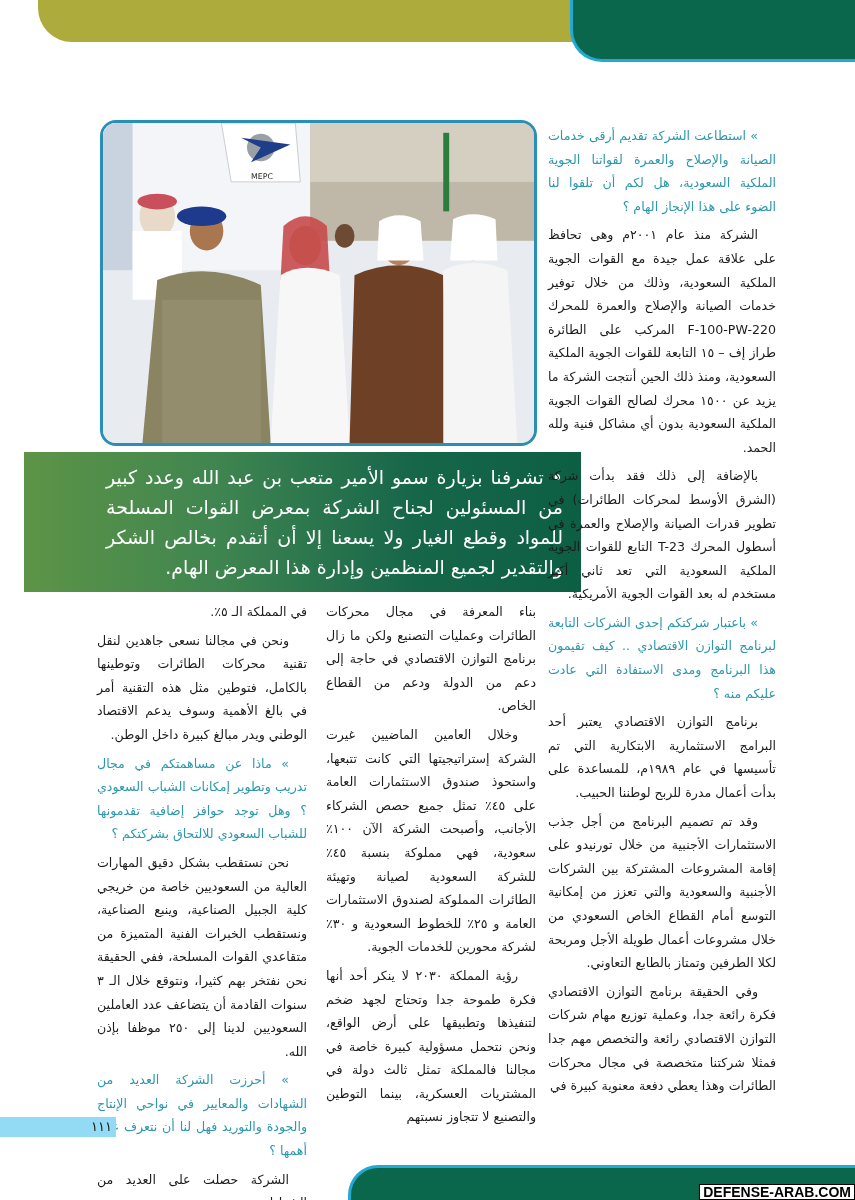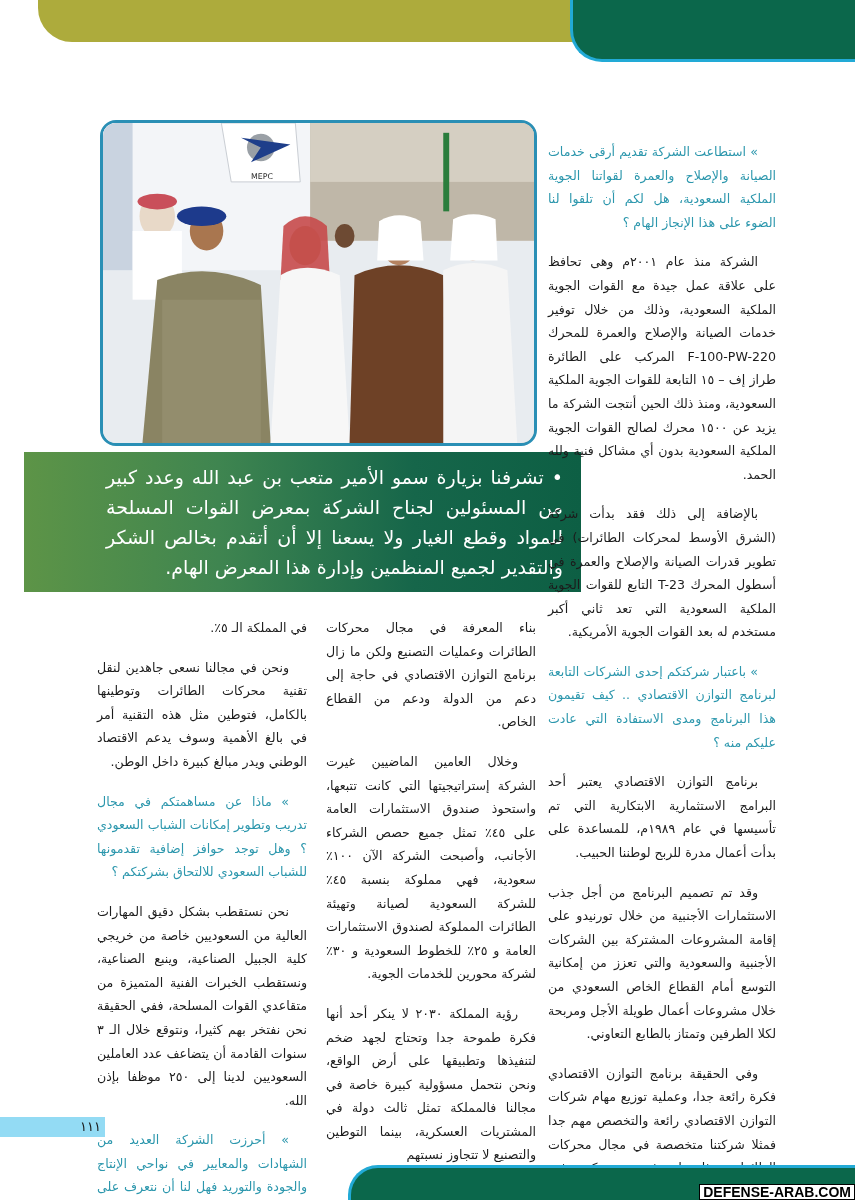--- a/index.html
+++ b/index.html
@@ -31,29 +31,29 @@
     box-sizing: border-box; padding: 10px 18px 10px 82px;
     direction: rtl; text-align: justify; text-align-last: right;
     color: #ffffff; font-size: 19px; line-height: 30px; margin-left: 24px;
   }
   .caption-box .bullet { margin-left: 8px; }
 
   .col {
     position: absolute; direction: rtl; text-align: justify;
     font-size: 12.6px; line-height: 23.6px; color: #1c1c1c;
   }
-  .col p { margin: 16px 0 5px 0; text-indent: 18px; }
+  .col p { margin: 0 0 5px 0; text-indent: 18px; }
   .col p.q { color: #2c97ad; text-indent: 18px; }
   .col p.noindent { text-indent: 0; }
   .col-right { left: 548px; top: 124px; width: 228px; }
   .col-mid { left: 326px; top: 600px; width: 210px; }
   .col-left { left: 97px; top: 600px; width: 210px; }
 
   .page-num {
-    position: absolute; left: 0; top: 1117px; width: 105px; height: 20px;
+    position: absolute; left: 0; top: 1117px; width: 116px; height: 20px;
     background: #93dbf4; color: #1a1a1a; font-size: 13px; line-height: 20px;
     text-align: right; box-sizing: border-box; padding-right: 4px;
     font-family: "DejaVu Sans", sans-serif;
   }
   .bottom-green {
     position: absolute; left: 348px; top: 1165px; width: 507px; height: 40px;
     background: #0b674b; border-top-left-radius: 30px;
     border-left: 3px solid #22aad6; border-top: 3px solid #22aad6; box-sizing: border-box;
   }
   .watermark {

